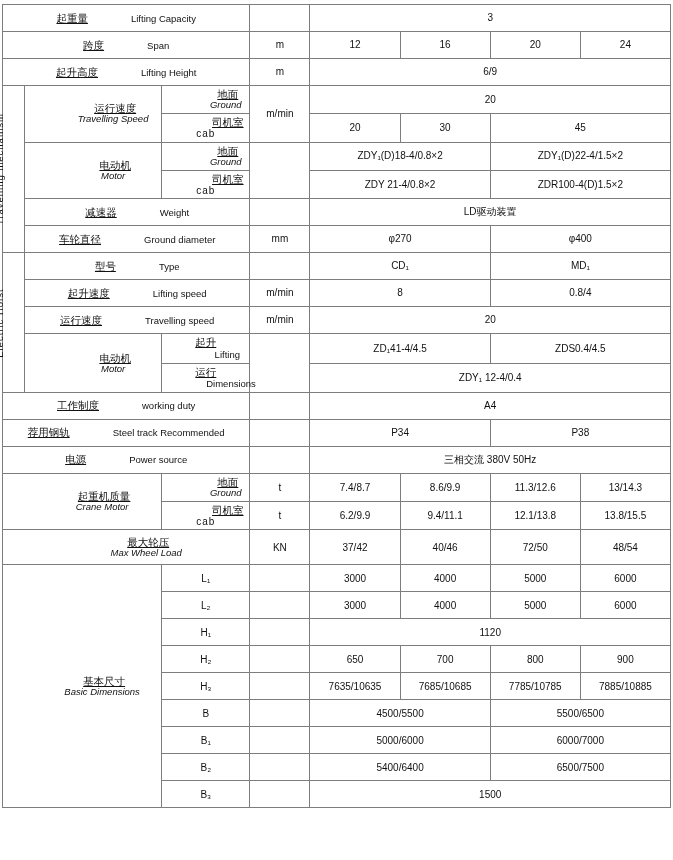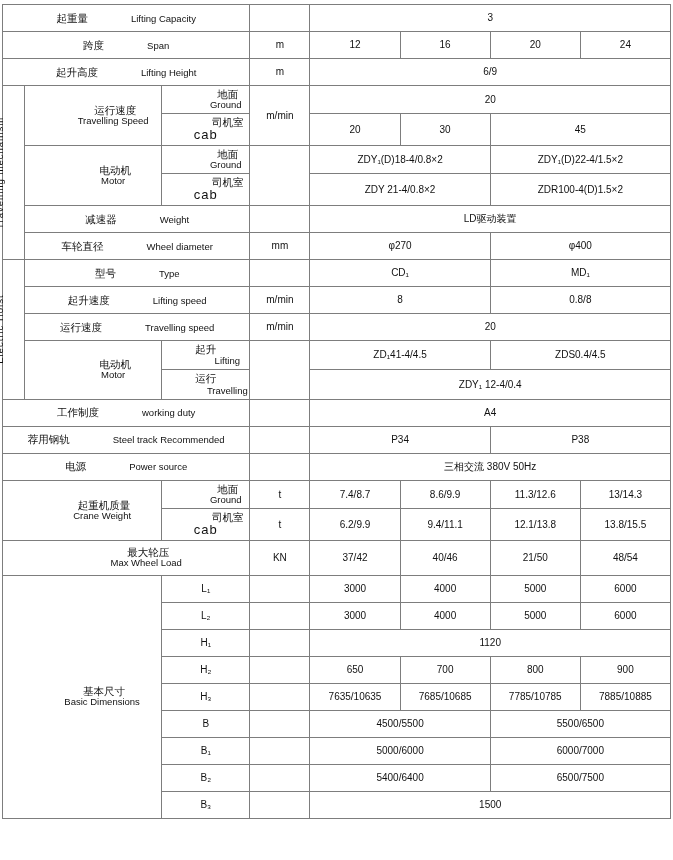--- a/index.html
+++ b/index.html
@@ -30,43 +30,44 @@
     border: 1px solid #7d7d7d;
     text-align: center;
     vertical-align: middle;
     font-size: 10px;
     line-height: 1.15;
     padding: 2px 1px;
     color: #111;
   }
   .cn {
     font-size: 10.5px;
+    text-decoration: underline;
   }
   .en {
     font-size: 9.5px;
     padding-left: 40px;
   }
   .lbl .cn { display: inline; }
   .lbl .en { display: inline; margin-left: 3px; }
   .stack .cn { display: block; margin-left: 44px; }
-  .stack .en { display: block; }
+  .stack .en { display: block; font-style: italic; }
   .vert {
     writing-mode: vertical-rl;
     transform: rotate(180deg);
     white-space: nowrap;
     letter-spacing: 1px;
     font-size: 10px;
     line-height: 1.3;
     padding: 0;
   }
   .vert .cn { display: block; }
   .vert .en { display: block; }
   .cabcell .cab {
     display: block;
-    font-size: 13px;
+    font-size: 10px;
     letter-spacing: 1px;
   }
   .tall { height: 30px; }
   .h22 { height: 22px; }
 </style>
 </head>
 <body>
 
 <div class="sheet">
 <table class="spec">
@@ -162,21 +163,21 @@
   <tr>
     <td colspan="2" class="lbl h22">
       <span class="cn">减速器</span><span class="en">Weight</span>
     </td>
     <td></td>
     <td colspan="4">LD驱动装置</td>
   </tr>
 
   <tr>
     <td colspan="2" class="lbl h22">
-      <span class="cn">车轮直径</span><span class="en">Wheel diameter</span>
+      <span class="cn">车轮直径</span><span class="en">Ground diameter</span>
     </td>
     <td>mm</td>
     <td colspan="2">φ270</td>
     <td colspan="2">φ400</td>
   </tr>
 
   <tr>
     <td rowspan="5" class="vert">
       <span class="cn">电动葫芦</span>
       <span class="en">Electric  Hoist</span>
@@ -188,21 +189,21 @@
     <td colspan="2">CD₁</td>
     <td colspan="2">MD₁</td>
   </tr>
 
   <tr>
     <td colspan="2" class="lbl h22">
       <span class="cn">起升速度</span><span class="en">Lifting speed</span>
     </td>
     <td>m/min</td>
     <td colspan="2">8</td>
-    <td colspan="2">0.8/8</td>
+    <td colspan="2">0.8/4</td>
   </tr>
 
   <tr>
     <td colspan="2" class="lbl h22">
       <span class="cn">运行速度</span><span class="en">Travelling  speed</span>
     </td>
     <td>m/min</td>
     <td colspan="4">20</td>
   </tr>
 
@@ -214,21 +215,21 @@
     <td class="lbl">
       <span class="cn">起升</span><span class="en">Lifting</span>
     </td>
     <td rowspan="2"></td>
     <td colspan="2">ZD₁41-4/4.5</td>
     <td colspan="2">ZDS0.4/4.5</td>
   </tr>
 
   <tr>
     <td class="lbl">
-      <span class="cn">运行</span><span class="en">Travelling</span>
+      <span class="cn">运行</span><span class="en">Dimensions</span>
     </td>
     <td colspan="4">ZDY₁ 12-4/0.4</td>
   </tr>
 
   <tr>
     <td colspan="3" class="lbl h22">
       <span class="cn">工作制度</span><span class="en">working  duty</span>
     </td>
     <td></td>
     <td colspan="4">A4</td>
@@ -247,21 +248,21 @@
     <td colspan="3" class="lbl h22">
       <span class="cn">电源</span><span class="en">Power source</span>
     </td>
     <td></td>
     <td colspan="4">三相交流  380V  50Hz</td>
   </tr>
 
   <tr>
     <td rowspan="2" colspan="2" class="stack tall">
       <span class="cn">起重机质量</span>
-      <span class="en">Crane Weight</span>
+      <span class="en">Crane Motor</span>
     </td>
     <td class="stack">
       <span class="cn">地面</span>
       <span class="en">Ground</span>
     </td>
     <td>t</td>
     <td>7.4/8.7</td>
     <td>8.6/9.9</td>
     <td>11.3/12.6</td>
     <td>13/14.3</td>
@@ -280,21 +281,21 @@
   </tr>
 
   <tr>
     <td colspan="3" class="stack tall">
       <span class="cn">最大轮压</span>
       <span class="en">Max Wheel Load</span>
     </td>
     <td>KN</td>
     <td>37/42</td>
     <td>40/46</td>
-    <td>21/50</td>
+    <td>72/50</td>
     <td>48/54</td>
   </tr>
 
   <tr>
     <td rowspan="9" colspan="2" class="stack">
       <span class="cn">基本尺寸</span>
       <span class="en">Basic  Dimensions</span>
     </td>
     <td class="h22">L₁</td>
     <td></td>

